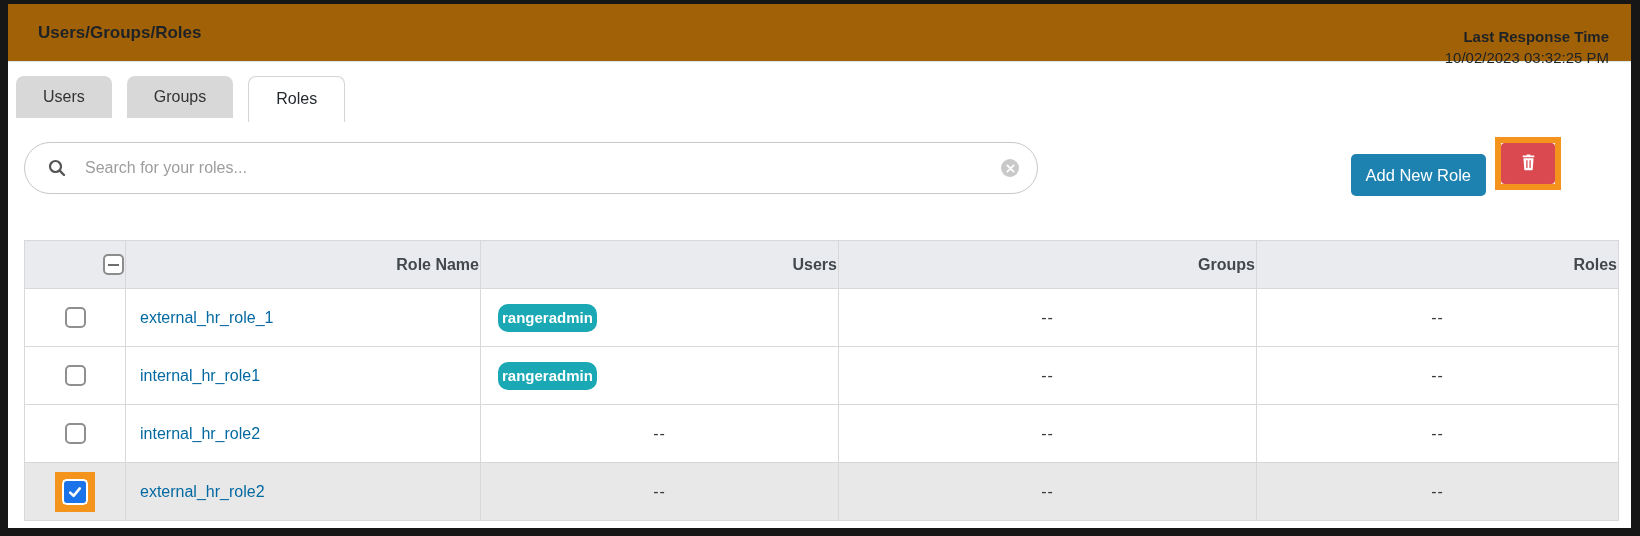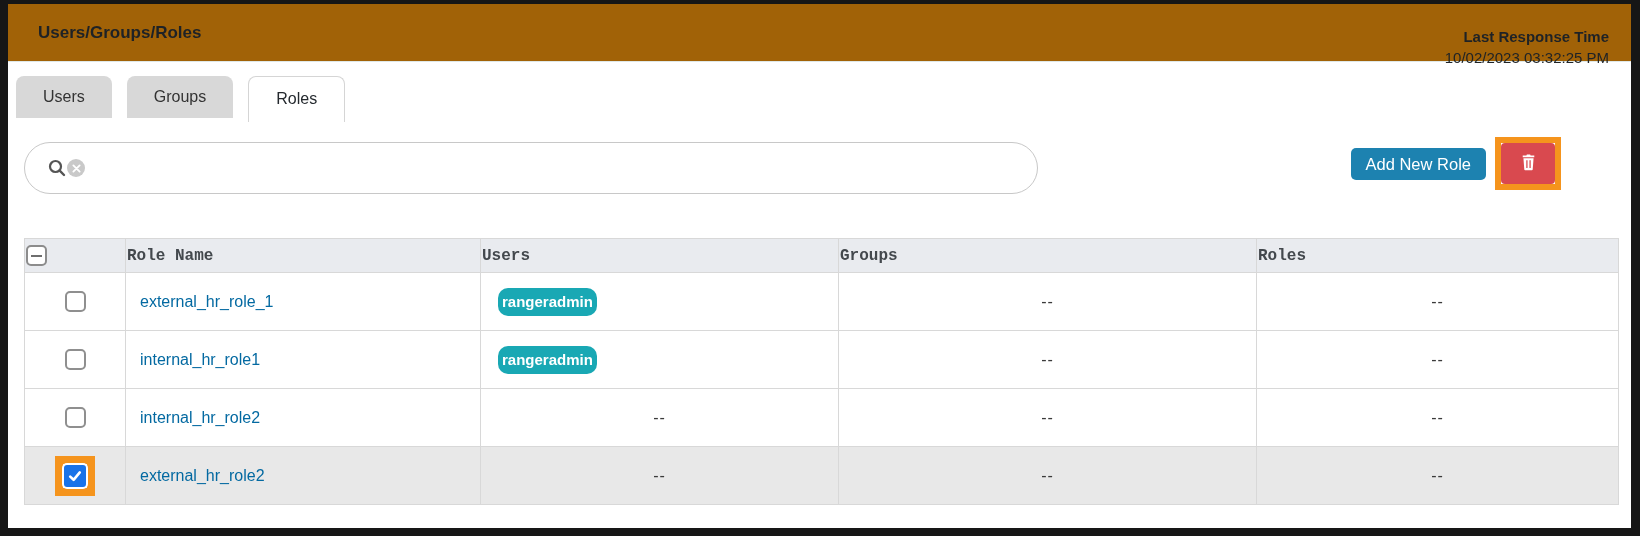--- a/index.html
+++ b/index.html
@@ -45,40 +45,40 @@
   }
   .search-pill input::placeholder { color:#9d9d9d; }
   .mag { flex:0 0 auto; display:flex; }
   .clear-btn {
     flex:0 0 auto; width:18px; height:18px; border-radius:50%;
     background:#c9c9c9; display:flex; align-items:center; justify-content:center;
   }
   .clear-btn svg { display:block; }
   .toolbar .spacer { flex:1; }
   .btn-add {
-    height:32px; margin-top:6px; padding:0 15px; border:none; border-radius:5px;
+    height:42px; margin-top:12px; padding:0 15px; border:none; border-radius:5px;
     background:#1d82b0; color:#ffffff; font-size:16.5px;
     font-family:"Liberation Sans", sans-serif; cursor:pointer; white-space:nowrap;
   }
   .annot-frame { display:inline-block; border:6px solid #f5941d; line-height:0; }
   .toolbar .annot-frame { margin-left:9px; margin-top:-5px; }
   .btn-delete {
     width:54px; height:41px; border:none; border-radius:4px;
     background:#d9494f; display:flex; align-items:center; justify-content:center; cursor:pointer;
   }
 
   
   table.roles {
     border-collapse:collapse; margin:44px 16px 0 16px; width:1594px;
     table-layout:fixed; font-size:16px;
   }
   table.roles th, table.roles td { border:1px solid #d8d8d8; }
   thead th {
-    background:#e9ebef; height:34px; font-weight:bold; color:#43484d;
-    text-align:left; border-color:#d6d9de;font-family:Liberation Mono, monospace;
+    background:#e9ebef; height:48px; font-weight:bold; color:#43484d;
+    text-align:right; border-color:#d6d9de;
   }
   tbody td { height:58px; background:#fff; text-align:center; color:#3a3a3a; }
   tr.selected td { background:#e8e8e8;margin-top:18px; }
   td.c-name { text-align:left; padding-left:14px; }
   td.c-users.has-badge { text-align:left; padding-left:17px; }
   .role-link { color:#0369a1; text-decoration:none; cursor:pointer; }
   .badge {
     display:inline-block; background:#19a8b4; color:#fff; font-weight:bold;
     font-size:15px; padding:5px 4px; border-radius:10px; line-height:18px;
   }
@@ -114,20 +114,21 @@
 </div>
 
 <div class="toolbar">
   <div class="search-pill">
     <span class="mag">
       <svg width="20" height="20" viewBox="0 0 20 20">
           <circle cx="8.5" cy="8.5" r="5.5" fill="none" stroke="#555" stroke-width="2.2"></circle>
           <line x1="12.7" y1="12.7" x2="17" y2="17" stroke="#555" stroke-width="2.4" stroke-linecap="round"></line>
         </svg>
     </span>
+    <input type="text" placeholder="Search for your roles..." style="">
     <span class="clear-btn">
       <svg width="9" height="9" viewBox="0 0 10 10">
           <path d="M1.5 1.5 8.5 8.5 M8.5 1.5 1.5 8.5" stroke="#fff" stroke-width="2" stroke-linecap="round"></path>
         </svg>
     </span>
   </div>
   <div class="spacer"></div>
   <button class="btn-add">Add New Role</button>
   <span class="annot-frame">
     <button class="btn-delete">

